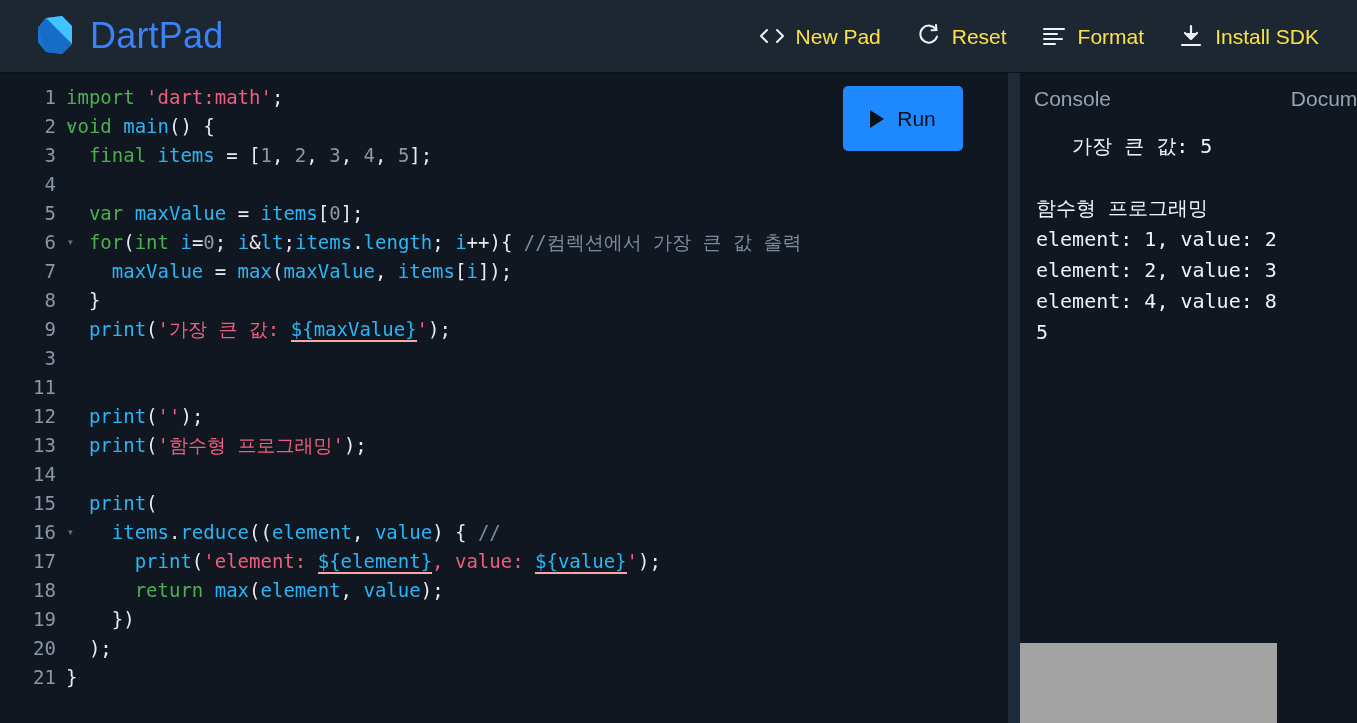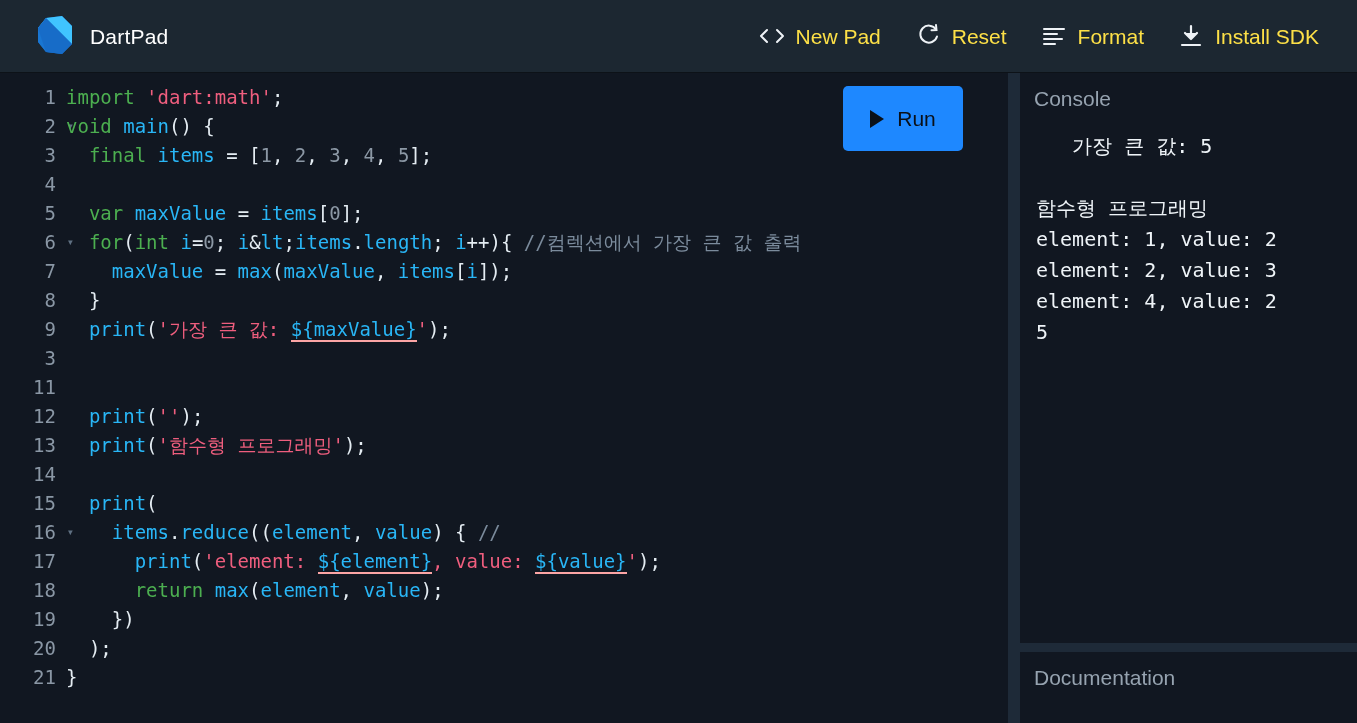--- a/index.html
+++ b/index.html
@@ -34,22 +34,22 @@
 
   .brand {
     display: flex;
     align-items: center;
     gap: 14px;
   }
 
   .dart-logo { width: 40px; height: 44px; display: block; }
 
   .brand-title {
-    font-size: 21px;
-    color: #ffffff;
+    font-size: 36px;
+    color: #3b82f6;
     font-weight: 400;
     letter-spacing: 0.2px;
     line-height: 1;
   }
 
   .header-actions {
     margin-left: auto;
     display: flex;
     align-items: center;
     gap: 34px;
@@ -176,22 +176,22 @@
   
   .v-divider {
     width: 12px;
     min-width: 12px;
     background: #1e2a38;
   }
 
   .right-col {
     flex: 1;
     display: flex;
-    flex-direction: column;
-    background: #fde047;
+    flex-direction: row;
+    background: #a3a3a3;
     min-width: 0;
   }
 
   .panel-console {
     height: 570px;
     min-height: 570px;
     background: #111721;
     overflow: hidden;
     position: relative;
   }
@@ -330,21 +330,21 @@
         <span>Run</span>
       </button>
     </div>
 
     <div class="v-divider"></div>
 
     <div class="right-col">
 
       <div class="panel-console">
         <div class="panel-title">Console</div>
-        <div class="console-out" id="console-body"><div class="oline">   가장 큰 값: 5</div><div class="oline">&nbsp;</div><div class="oline">함수형 프로그래밍</div><div class="oline">element: 1, value: 2</div><div class="oline">element: 2, value: 3</div><div class="oline">element: 4, value: 2</div><div class="oline">5</div></div>
+        <div class="console-out" id="console-body"><div class="oline">   가장 큰 값: 5</div><div class="oline">&nbsp;</div><div class="oline">함수형 프로그래밍</div><div class="oline">element: 1, value: 2</div><div class="oline">element: 2, value: 3</div><div class="oline">element: 4, value: 8</div><div class="oline">5</div></div>
       </div>
 
       <div class="h-divider"></div>
 
       <div class="panel-doc">
         <div class="panel-title">Documentation</div>
       </div>
 
     </div>
   </div>

